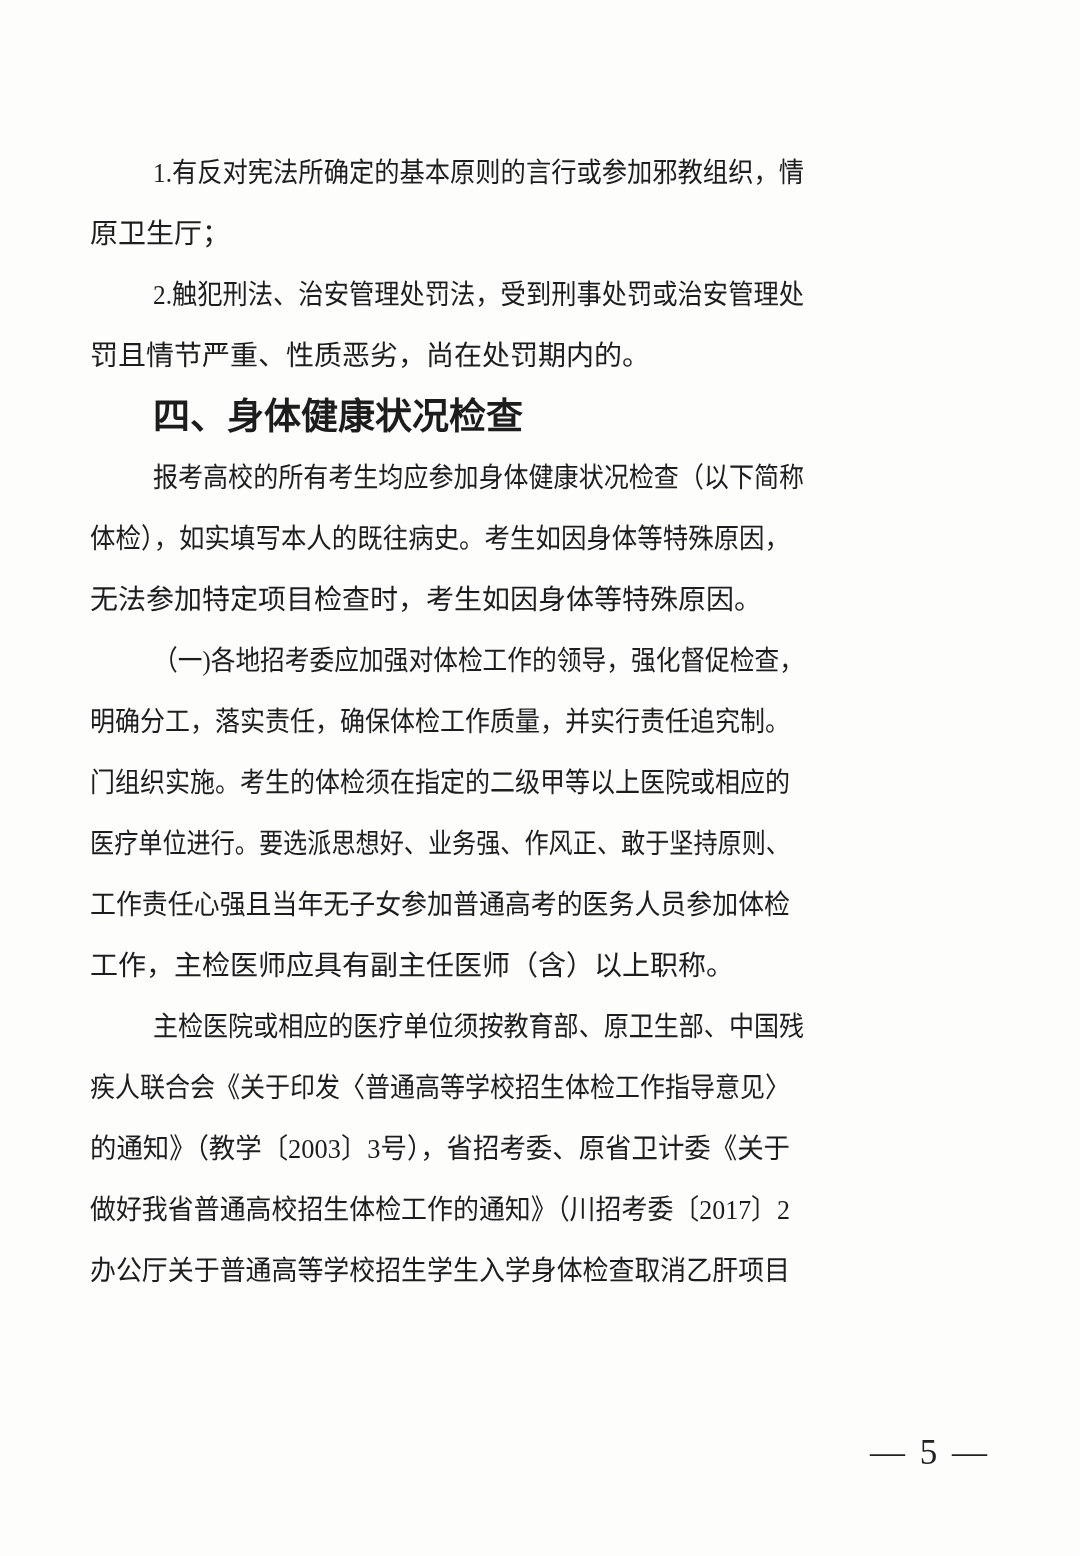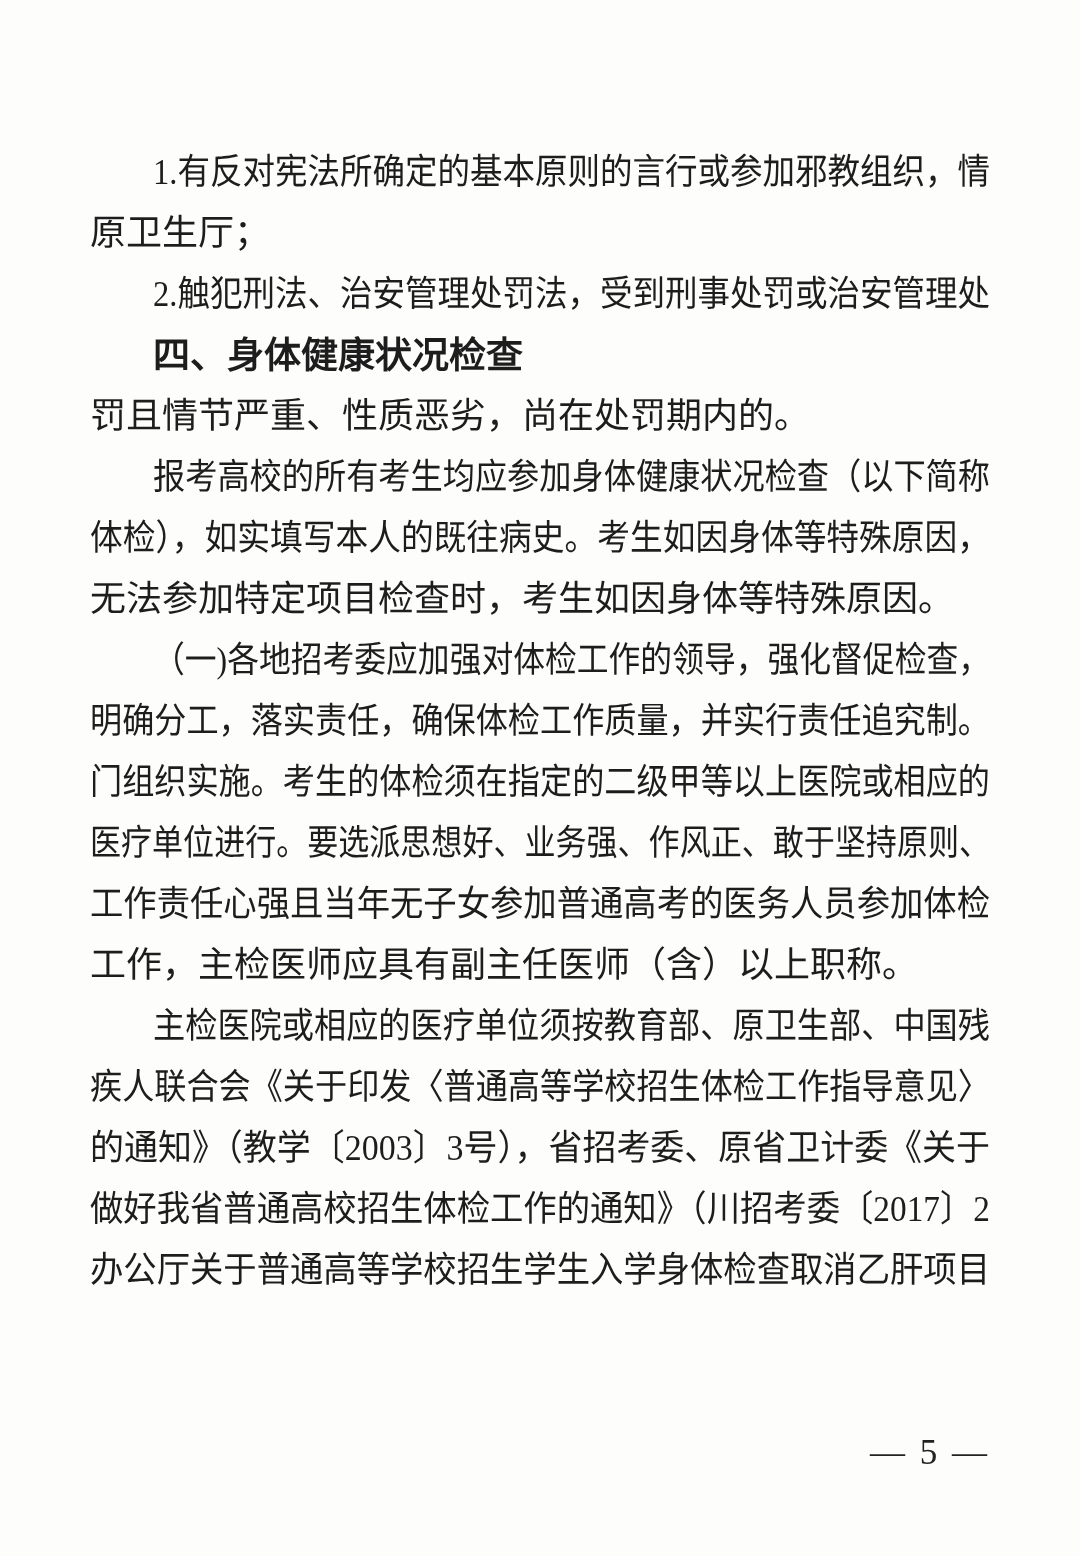--- a/index.html
+++ b/index.html
@@ -18,21 +18,21 @@
   }
   .content {
     position: absolute;
     left: 90px;
     top: 142px;
     width: 900px;
   }
   .line {
     height: 61px;
     line-height: 61px;
-    font-size: 36px;
+    font-size: 28px;
     white-space: nowrap;
     overflow: visible;
   }
   .line.indent { padding-left: 63px; }
   .line.heading {
     font-family: "Liberation Sans", "DejaVu Sans", sans-serif;
     font-weight: 700;
     font-size: 37px;
   }
   .linetext {
@@ -51,22 +51,22 @@
   }
 </style>
 </head>
 <body>
 
 <div class="page">
   <div class="content">
       <div class="line indent"><span class="linetext" style="transform: scaleX(0.902897);">1.有反对宪法所确定的基本原则的言行或参加邪教组织，情</span></div>
       <div class="line"><span class="linetext">原卫生厅；</span></div>
       <div class="line indent"><span class="linetext" style="transform: scaleX(0.902897);">2.触犯刑法、治安管理处罚法，受到刑事处罚或治安管理处</span></div>
+      <div class="line"><span class="linetext">罚且情节严重、性质恶劣，尚在处罚期内的。</span></div>
       <div class="line indent heading"><span class="linetext">四、身体健康状况检查</span></div>
-      <div class="line"><span class="linetext">罚且情节严重、性质恶劣，尚在处罚期内的。</span></div>
       <div class="line indent"><span class="linetext" style="transform: scaleX(0.894216);">报考高校的所有考生均应参加身体健康状况检查（以下简称</span></div>
       <div class="line"><span class="linetext" style="transform: scaleX(0.909077);">体检），如实填写本人的既往病史。考生如因身体等特殊原因，</span></div>
       <div class="line"><span class="linetext">无法参加特定项目检查时，考生如因身体等特殊原因。</span></div>
       <div class="line indent"><span class="linetext" style="transform: scaleX(0.882911);">（一)各地招考委应加强对体检工作的领导，强化督促检查，</span></div>
       <div class="line"><span class="linetext" style="transform: scaleX(0.892843);">明确分工，落实责任，确保体检工作质量，并实行责任追究制。</span></div>
       <div class="line"><span class="linetext" style="transform: scaleX(0.892843);">门组织实施。考生的体检须在指定的二级甲等以上医院或相应的</span></div>
       <div class="line"><span class="linetext" style="transform: scaleX(0.862056);">医疗单位进行。要选派思想好、业务强、作风正、敢于坚持原则、</span></div>
       <div class="line"><span class="linetext" style="transform: scaleX(0.925911);">工作责任心强且当年无子女参加普通高考的医务人员参加体检</span></div>
       <div class="line"><span class="linetext">工作，主检医师应具有副主任医师（含）以上职称。</span></div>
       <div class="line indent"><span class="linetext" style="transform: scaleX(0.894216);">主检医院或相应的医疗单位须按教育部、原卫生部、中国残</span></div>

